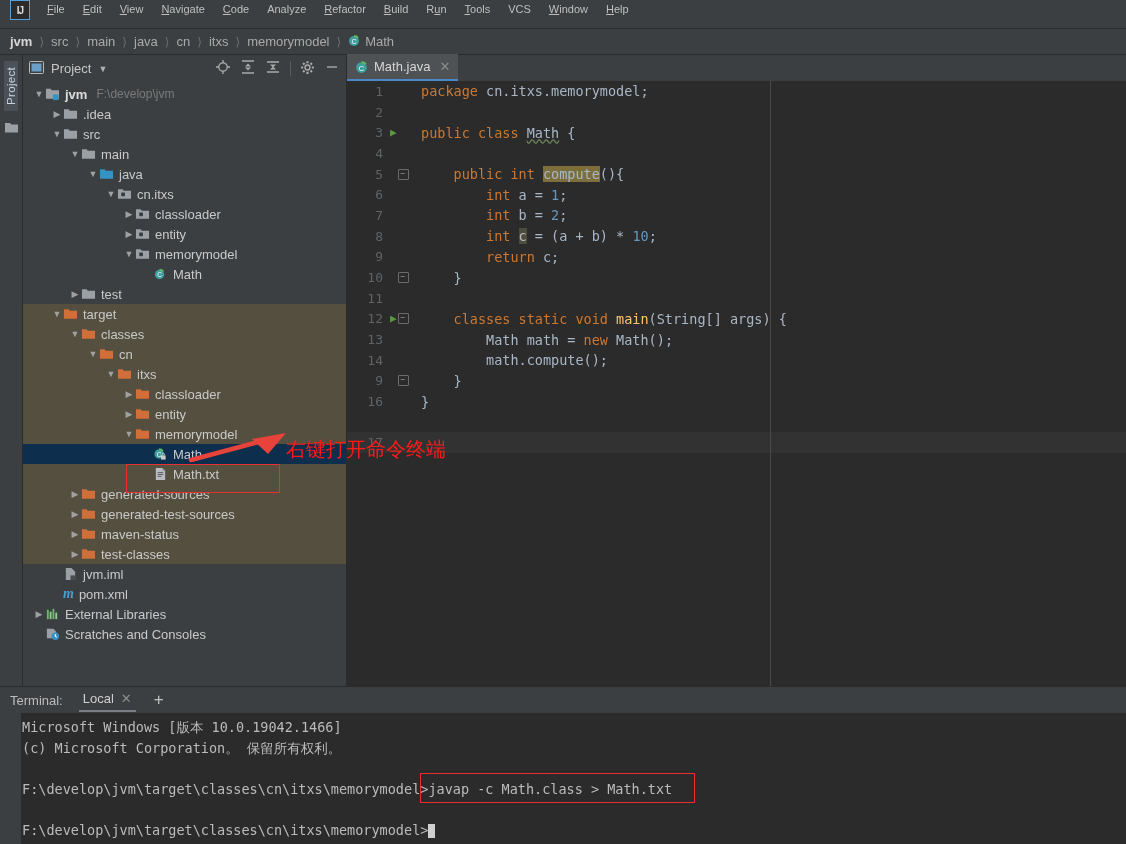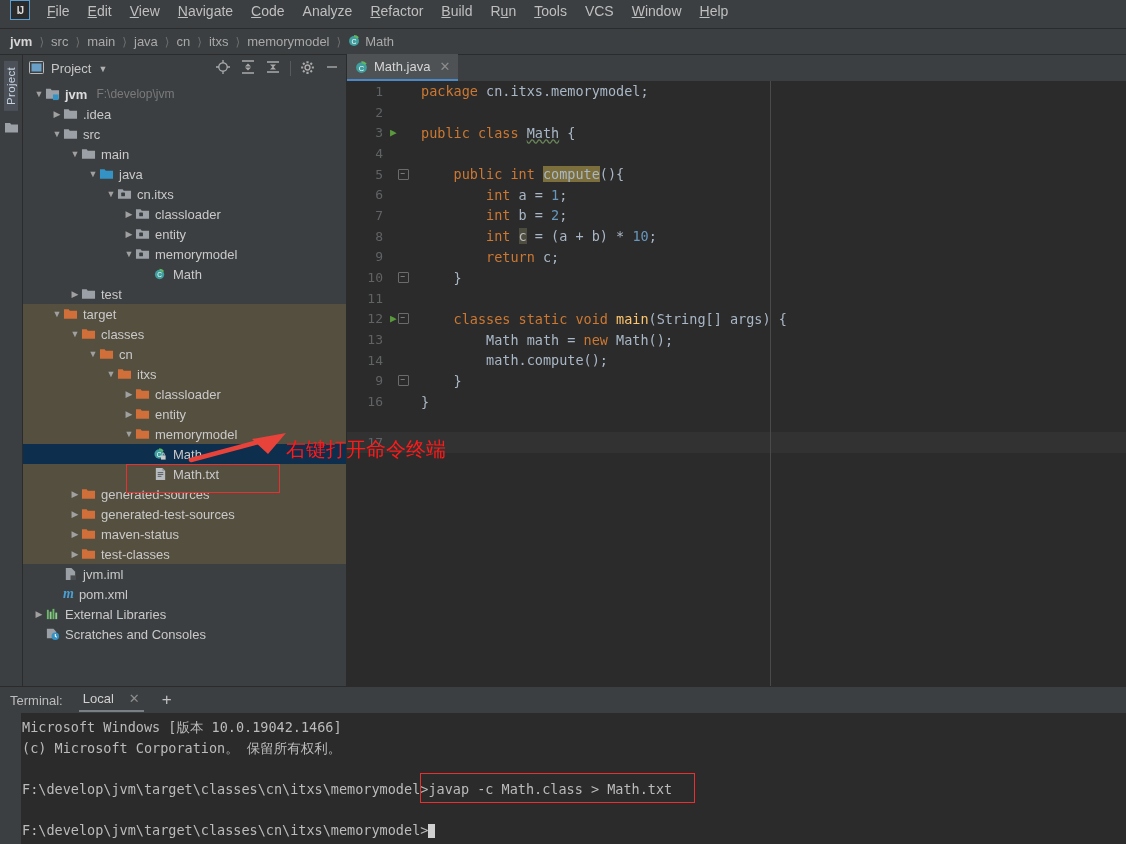--- a/index.html
+++ b/index.html
@@ -10,21 +10,21 @@
     -webkit-font-smoothing:antialiased;
   }
   .ide{position:absolute;inset:0;display:flex;flex-direction:column;}
 
   
   .menubar{height:28px;background:#3c3f41;display:flex;align-items:flex-start;
            padding:0 6px;flex:0 0 28px;border-bottom:1px solid #2b2b2b;}
   .ijlogo{width:18px;height:18px;margin:0 8px 0 4px;border:1px solid #5a9fd4;
           background:#2b2b2b;display:flex;align-items:center;justify-content:center;
           color:#dcdcdc;font-size:10px;font-weight:bold;letter-spacing:-1px;}
-  .menu-item{padding:3px 9px;color:#bfbfbf;font-size:14px;white-space:nowrap;}
+  .menu-item{padding:3px 9px;color:#bfbfbf;font-size:11px;white-space:nowrap;}
   .menu-item u{text-decoration:underline;}
   .win-title{margin-left:28px;color:#bef264;font-size:13.5px;margin-top:40px;}
 
   
   .crumbbar{height:25px;background:#3c3f41;display:flex;align-items:center;
             padding:0 10px;flex:0 0 25px;border-bottom:1px solid #2b2b2b;}
   .crumb{color:#a9a9a9;font-size:13px;}
   .crumb.first{color:#d6d6d6;font-weight:bold;}
   .crumb-sep{color:#6e6e6e;margin:0 7px;font-size:12px;}
   .crumb-ic{margin-right:4px;vertical-align:-2px;}
@@ -89,21 +89,21 @@
            font-family:"DejaVu Sans",sans-serif;white-space:nowrap;z-index:30;}
   .redbox{position:absolute;border:1.6px solid #e83030;z-index:25;pointer-events:none;}
   .arrow-svg{position:absolute;z-index:26;pointer-events:none;}
 
   
   .termwrap{flex:0 0 157px;background:#3c3f41;display:flex;flex-direction:column;
             border-top:1px solid #2b2b2b;}
   .termhead{height:26px;display:flex;align-items:center;padding:0 10px;flex:0 0 26px;}
   .termhead .lbl{color:#bcbcbc;font-size:13px;}
   .term-tab{margin-left:16px;color:#d0d0d0;font-size:13px;padding:2px 4px 4px;
-            border-bottom:2px solid #7a7f85;display:flex;align-items:center;gap:8px;}
+            border-bottom:2px solid #7a7f85;display:flex;align-items:center;}
   .term-tab .x{margin-left:7px;color:#8d8d8d;}
   .term-plus{margin-left:18px;color:#c0c0c0;font-size:17px;line-height:14px;}
   .termbody{flex:1 1 auto;background:#2b2b2b;position:relative;overflow:hidden;
             font-family:"DejaVu Sans Mono","Liberation Mono",monospace;
             font-size:13.5px;color:#bbbbbb;padding:4px 0 0 22px;line-height:20.5px;}
   .term-gut{position:absolute;left:0;top:0;bottom:0;width:21px;background:#3c3f41;}
   .tline{white-space:pre;height:20.5px;}
   .cursorblk{display:inline-block;width:7px;height:14px;background:#d0d0d0;
              vertical-align:-3px;}
 </style>

